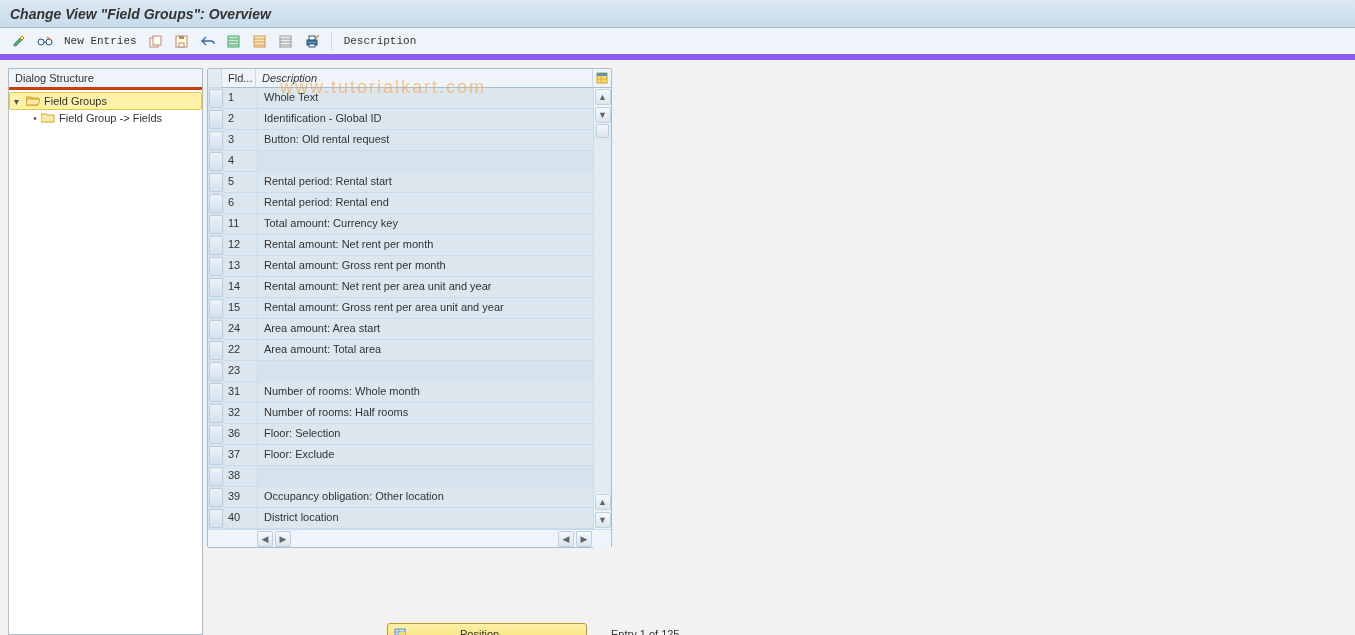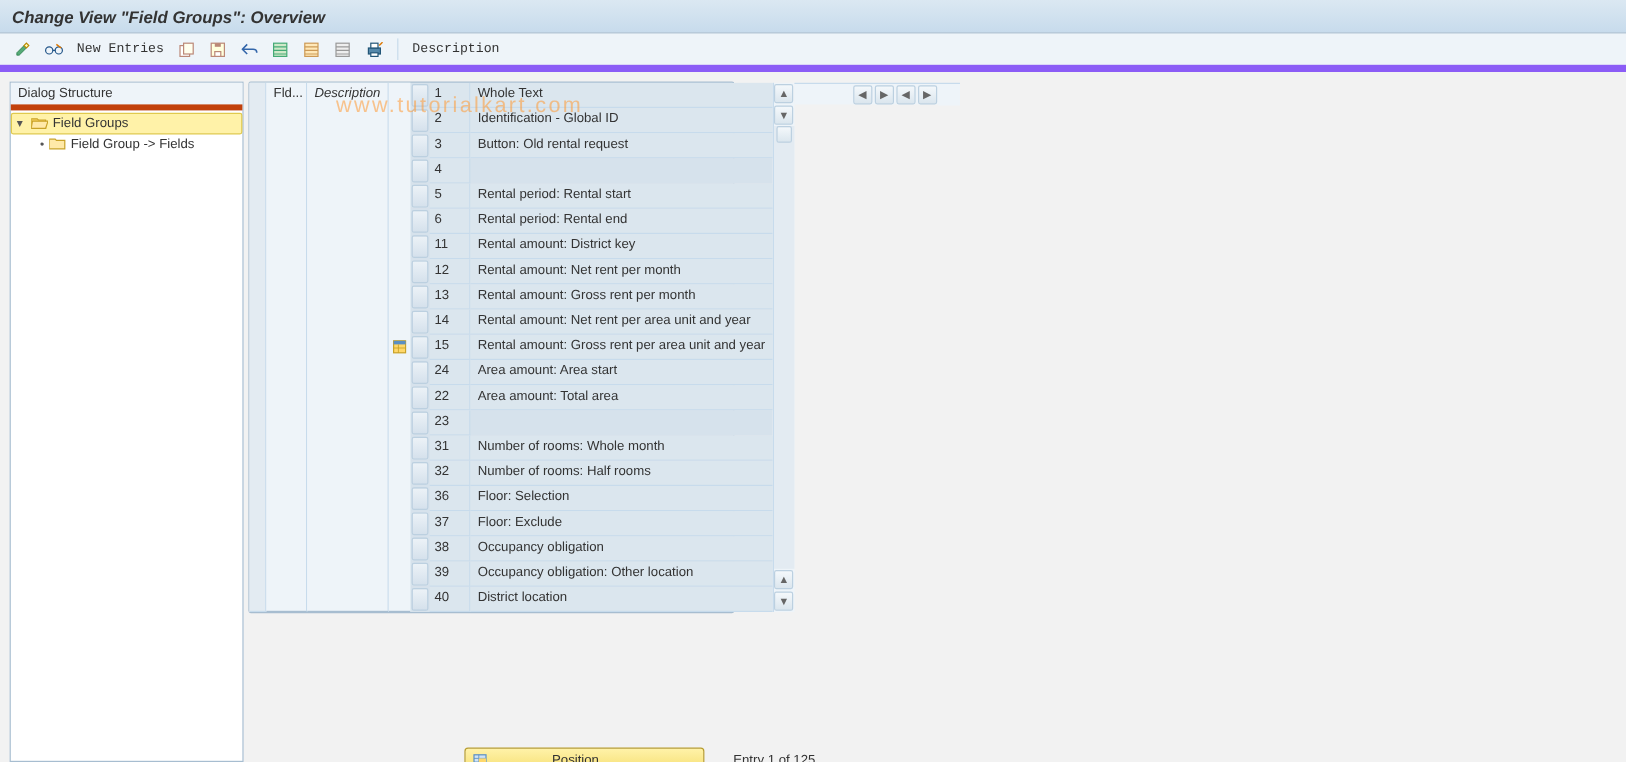--- a/index.html
+++ b/index.html
@@ -83,21 +83,21 @@
     .tree-panel {
       width: 195px;
       margin-left: 8px;
       background: #fff;
       border: 1px solid #a7bdd0;
       display: flex;
       flex-direction: column;
     }
     .tree-header {
       background: #eef4f9;
-      border-bottom: 5px solid #c2410c;
+      border-bottom: 3px solid #c2410c;
       padding: 3px 6px;
       font-size: 11px;
       color: #333;
     }
     .tree-body { flex: 1; padding: 2px 0; }
     .tree-item {
       display: flex;
       align-items: center;
       padding: 2px 4px;
       cursor: pointer;
@@ -124,20 +124,21 @@
       display: flex;
       flex-direction: column;
       position: relative;
     }
     .table-wrapper {
       width: 405px;
       background: #dbe6ee;
       border: 1px solid #a7bdd0;
       border-radius: 2px;
       display: flex;
+      flex-direction: column;
     }
     .table-header-row {
       display: flex;
       background: #eef4f9;
     }
     .grip-cell {
       width: 14px;
       background: #e3ebf2;
       border-right: 1px solid #c7dbec;
       border-bottom: 1px solid #c7dbec;
@@ -400,21 +401,21 @@
               <div class="cell-desc">Rental period: Rental start</div>
             </div>
             <div class="table-row">
               <div class="grip"></div>
               <div class="cell-fld">6</div>
               <div class="cell-desc">Rental period: Rental end</div>
             </div>
             <div class="table-row">
               <div class="grip"></div>
               <div class="cell-fld">11</div>
-              <div class="cell-desc">Rental amount: District key</div>
+              <div class="cell-desc">Total amount: Currency key</div>
             </div>
             <div class="table-row">
               <div class="grip"></div>
               <div class="cell-fld">12</div>
               <div class="cell-desc">Rental amount: Net rent per month</div>
             </div>
             <div class="table-row">
               <div class="grip"></div>
               <div class="cell-fld">13</div>
               <div class="cell-desc">Rental amount: Gross rent per month</div>
@@ -459,21 +460,20 @@
               <div class="cell-desc">Floor: Selection</div>
             </div>
             <div class="table-row">
               <div class="grip"></div>
               <div class="cell-fld">37</div>
               <div class="cell-desc">Floor: Exclude</div>
             </div>
             <div class="table-row">
               <div class="grip"></div>
               <div class="cell-fld">38</div>
-              <div class="cell-desc">Occupancy obligation</div>
             </div>
             <div class="table-row">
               <div class="grip"></div>
               <div class="cell-fld">39</div>
               <div class="cell-desc">Occupancy obligation: Other location</div>
             </div>
             <div class="table-row">
               <div class="grip"></div>
               <div class="cell-fld">40</div>
               <div class="cell-desc">District location</div>

